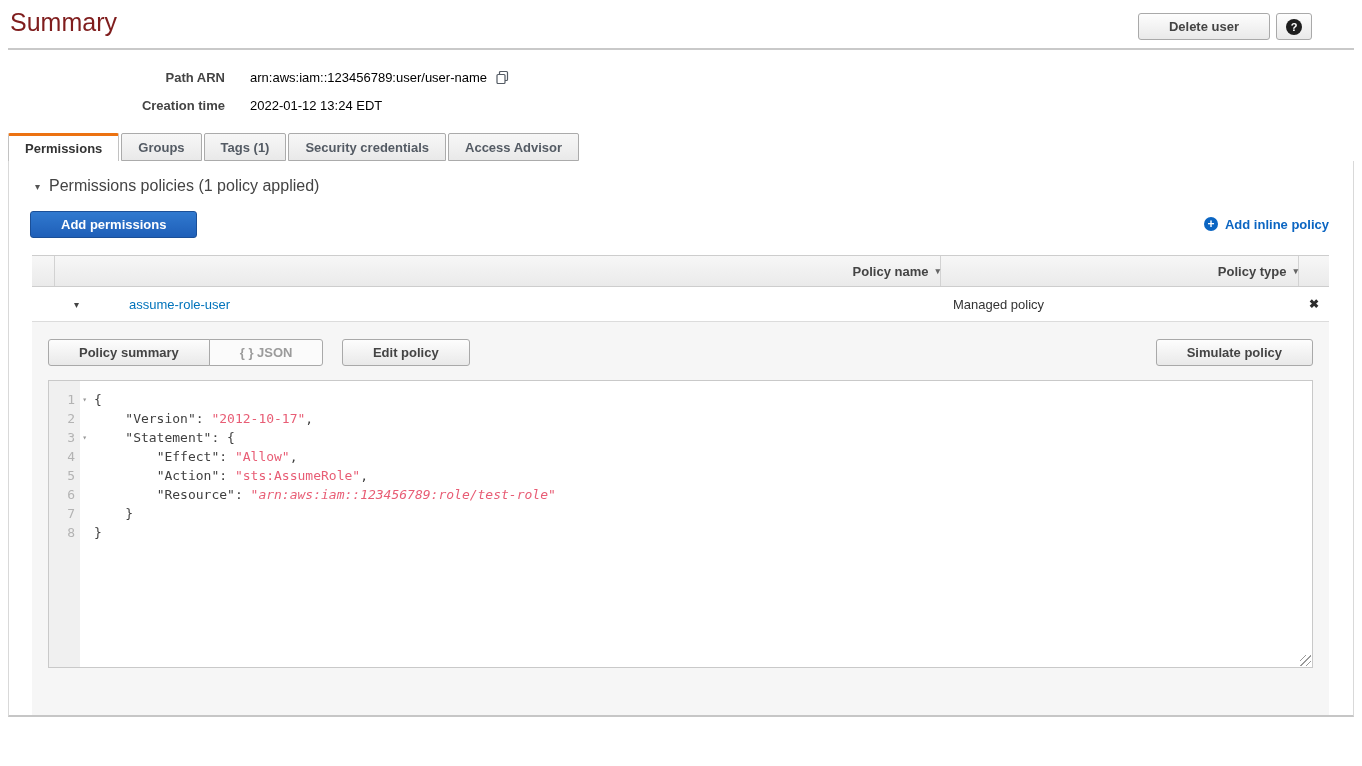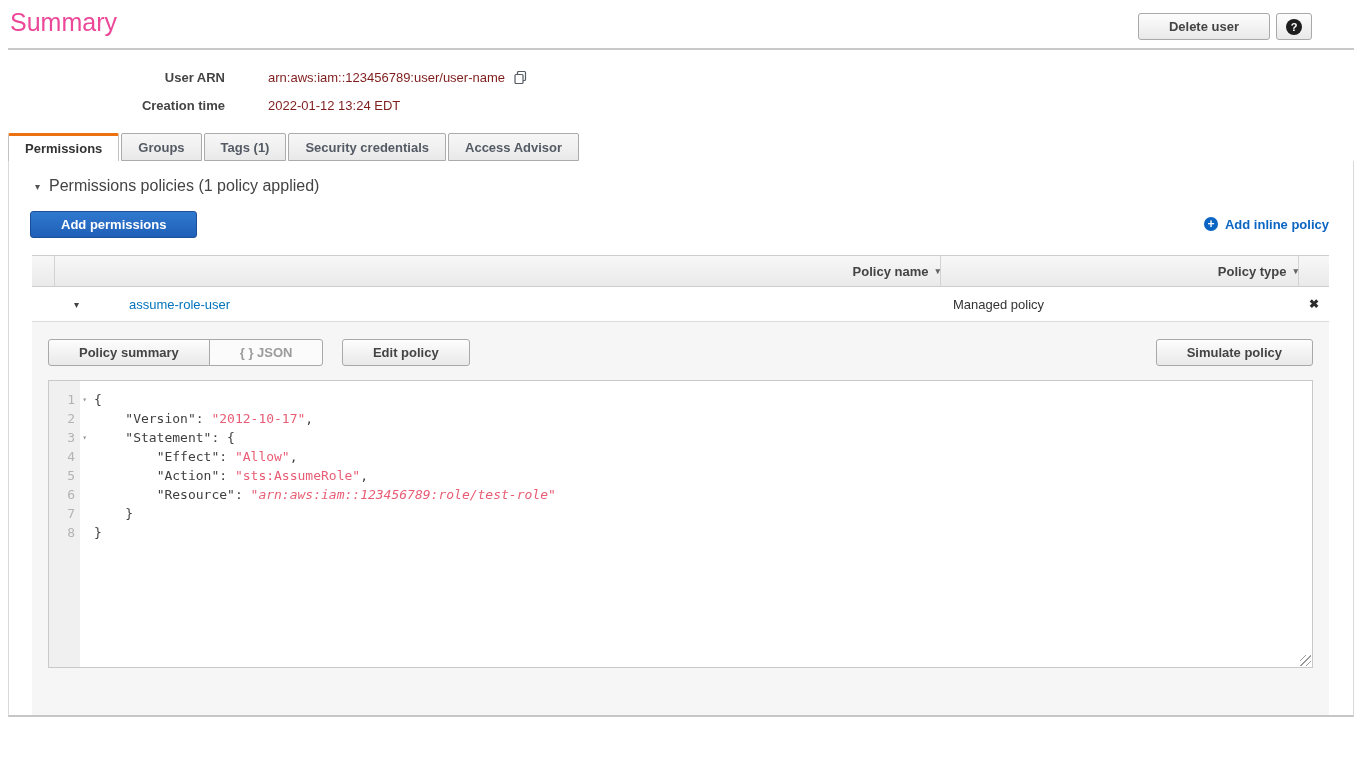--- a/index.html
+++ b/index.html
@@ -1,37 +1,37 @@
 <!DOCTYPE html>
 <html><head>
 <meta charset="utf-8">
 <style>
   * { box-sizing: border-box; margin: 0; padding: 0; }
   html,body { width:1362px; height:766px; overflow:hidden; background:#fff;
     font-family:"Liberation Sans", sans-serif; color:#333; }
 
   
   .top-header { position:relative; height:50px; margin:0 8px; border-bottom:2px solid #c9c9c9; }
-  .page-title { position:absolute; left:2px; top:8px; font-size:25px; font-weight:500; color:#ec4899; }
+  .page-title { position:absolute; left:2px; top:8px; font-size:25px; font-weight:500; color:#7f1d1d; }
   .header-actions { position:absolute; right:42px; top:13px; display:flex; gap:6px; }
 
   .btn { display:inline-flex; align-items:center; justify-content:center;
     padding:0 30px; height:27px; font-size:13px; font-weight:bold; color:#444;
     background:linear-gradient(to bottom,#fdfdfd,#e9e9e9); border:1px solid #a9a9a9;
     border-radius:3px; cursor:pointer; white-space:nowrap; }
   .btn-help { padding:0 9px; }
   .help-circle { display:inline-flex; align-items:center; justify-content:center;
     width:16px; height:16px; border-radius:50%; background:#1d1d1d; color:#fff;
     font-size:11px; font-weight:bold; }
 
   
   .fields { padding:13px 0 0 0; }
   .field-row { display:flex; height:28px; align-items:center; font-size:13px; }
   .field-label { width:250px; text-align:right; font-weight:bold; color:#444; padding-right:25px; }
-  .field-value { color:#7f1d1d; display:flex; align-items:center; gap:8px;margin-left:18px; }
+  .field-value { color:#000000; display:flex; align-items:center; gap:8px; }
   .copy-icon { display:inline-flex; cursor:pointer; }
 
   
   .tab-bar { display:flex; margin:14px 8px 0 8px; gap:2px; height:28px; }
   .tab { display:flex; align-items:center; padding:0 16px; font-size:13px; font-weight:bold;
     color:#545b64; background:linear-gradient(to bottom,#f7f7f7,#e9e9e9);
     border:1px solid #ababab; border-radius:2px 2px 0 0; cursor:pointer; position:relative; }
   .tab.active { background:#fff; border:1px solid #c2c2c2; border-bottom:none;
     border-top:3px solid #ec7211; color:#333; z-index:2; }
 
@@ -111,21 +111,21 @@
   <div class="header-actions">
     <button class="btn">Delete user</button>
     <button class="btn btn-help">
         <span class="help-circle">?</span>
       </button>
   </div>
 </div>
 
 <div class="fields">
   <div class="field-row">
-    <div class="field-label">User ARN</div>
+    <div class="field-label">Path ARN</div>
     <div class="field-value">
       <span>arn:aws:iam::123456789:user/user-name</span>
       <span class="copy-icon">
         <svg width="15" height="15" viewBox="0 0 15 15">
             <rect x="4.5" y="1.5" width="8" height="9" rx="1" fill="#fff" stroke="#545b64" stroke-width="1.2"></rect>
             <rect x="2" y="4.5" width="8" height="9" rx="1" fill="#fff" stroke="#545b64" stroke-width="1.2"></rect>
           </svg>
       </span>
     </div>
   </div>

